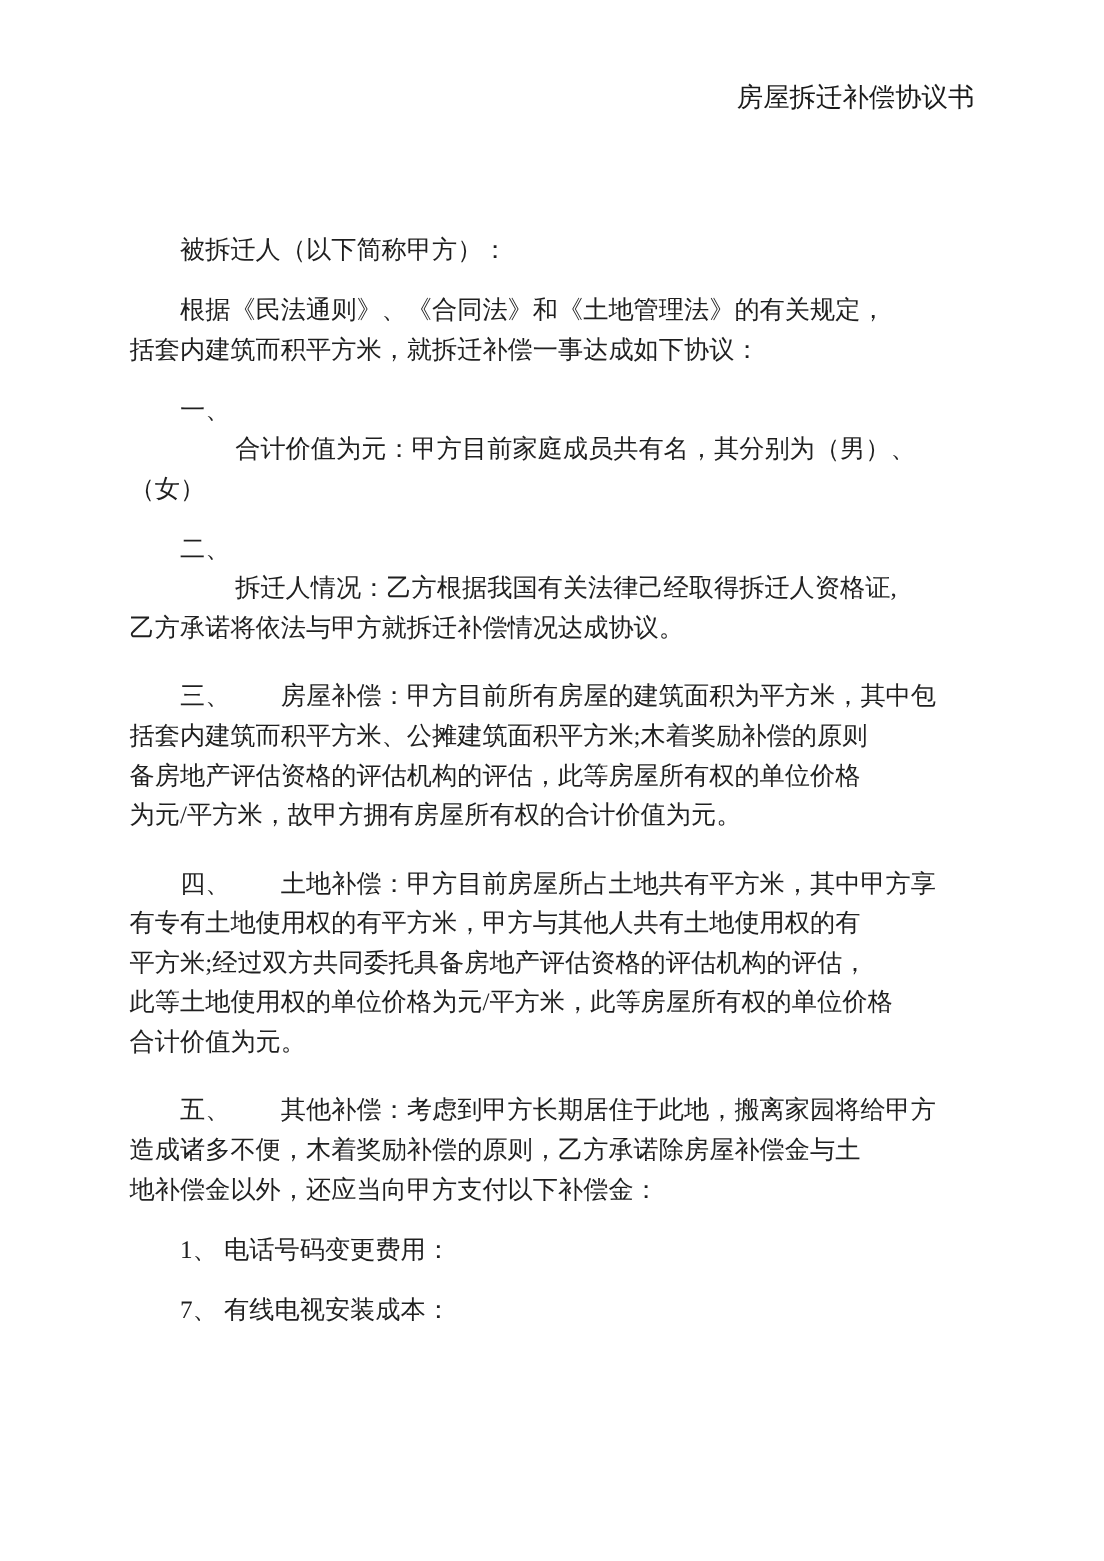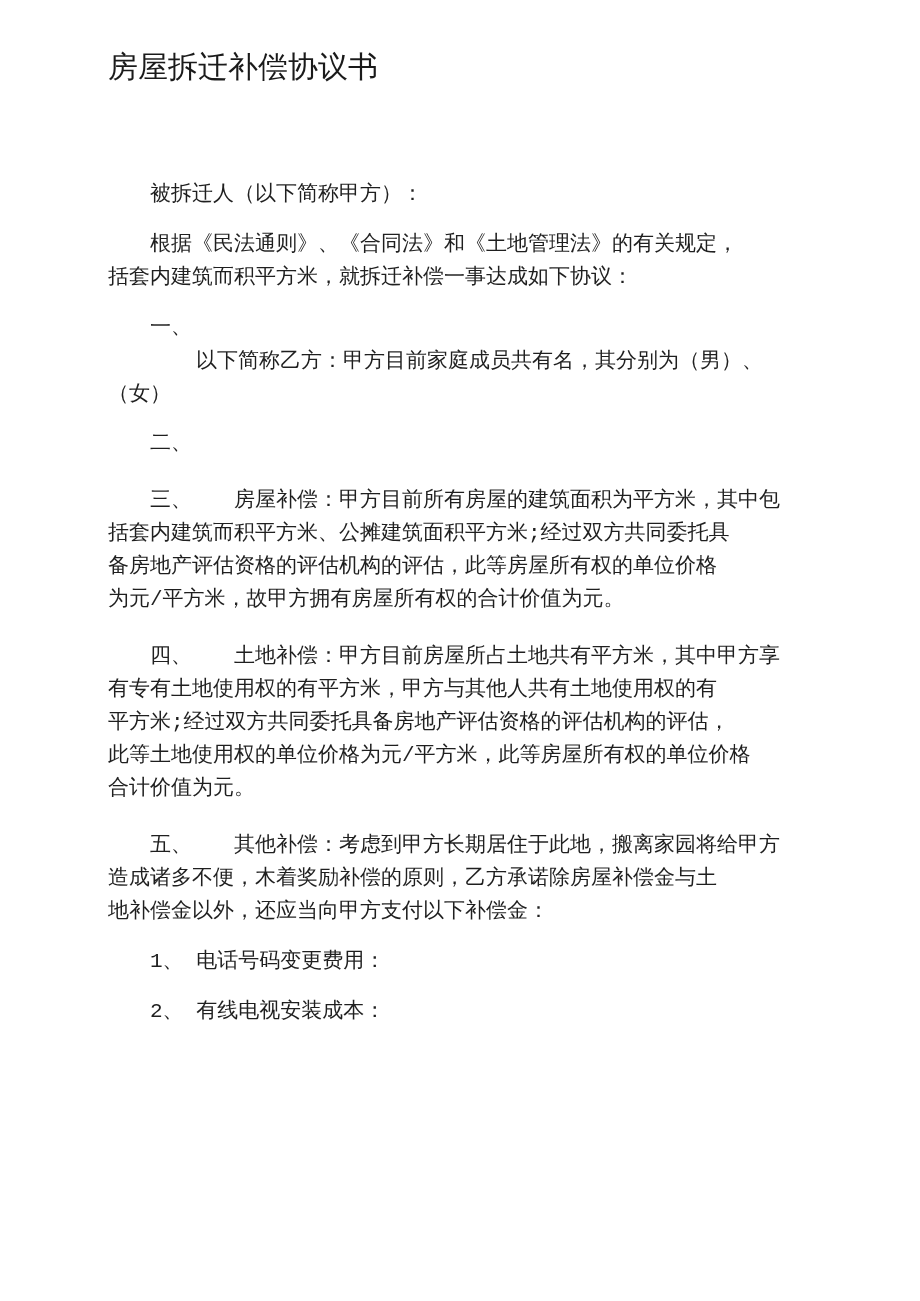--- a/index.html
+++ b/index.html
@@ -16,73 +16,75 @@
   }
   .page {
     box-sizing: border-box;
     width: 920px;
     height: 1301px;
     padding: 0 108px;
     background: #ffffff;
   }
   .doc-title {
     margin: 0 0 90px 0;
-    padding-top: 46px;
-    font-size: 30px;
+    padding-top: 60px;
+    font-size: 22px;
     line-height: 42px;
     font-weight: 400;
-    text-align: left;
+    text-align: right;
     color: #1a1a1a;
   }
   .para {
     margin: 0 0 17px 0;
     font-size: 21px;
     line-height: 33px;
     white-space: pre-line; 
     color: #1f1f1f;
   }
-  .indent-2 { text-indent: 42px; font-family: Liberation Mono, monospace; }   
+  .indent-2 { text-indent: 42px; }   
   .indent-4 { text-indent: 88px; }   
   .no-gap   { margin-bottom: 0; }    
   .sec-gap  { margin-top: 24px; }    
 </style>
 </head>
 <body>
 
 <div class="page">
 
   <h1 class="doc-title">房屋拆迁补偿协议书</h1>
 
   <p class="para indent-2">被拆迁人（以下简称甲方）：</p>
 
 
   <p class="para indent-2">根据《民法通则》、《合同法》和《土地管理法》的有关规定，
 括套内建筑而积平方米，就拆迁补偿一事达成如下协议：</p>
 
   <p class="para indent-2 no-gap">一、</p>
 
-  <p class="para indent-4">以下简称乙方：甲方目前家庭成员共有名，其分别为（男）、
+  <p class="para indent-4">合计价值为元：甲方目前家庭成员共有名，其分别为（男）、
 （女）</p>
 
   <p class="para indent-2 no-gap">二、</p>
 
+  <p class="para indent-4">拆迁人情况：乙方根据我国有关法律己经取得拆迁人资格证,
+乙方承诺将依法与甲方就拆迁补偿情况达成协议。</p>
 
   <p class="para indent-2 sec-gap">三、　　房屋补偿：甲方目前所有房屋的建筑面积为平方米，其中包
-括套内建筑而积平方米、公摊建筑面积平方米;经过双方共同委托具
+括套内建筑而积平方米、公摊建筑面积平方米;木着奖励补偿的原则
 备房地产评估资格的评估机构的评估，此等房屋所有权的单位价格
 为元/平方米，故甲方拥有房屋所有权的合计价值为元。</p>
 
   <p class="para indent-2 sec-gap">四、　　土地补偿：甲方目前房屋所占土地共有平方米，其中甲方享
 有专有土地使用权的有平方米，甲方与其他人共有土地使用权的有
 平方米;经过双方共同委托具备房地产评估资格的评估机构的评估，
 此等土地使用权的单位价格为元/平方米，此等房屋所有权的单位价格
 合计价值为元。</p>
 
   <p class="para indent-2 sec-gap">五、　　其他补偿：考虑到甲方长期居住于此地，搬离家园将给甲方
 造成诸多不便，木着奖励补偿的原则，乙方承诺除房屋补偿金与土
 地补偿金以外，还应当向甲方支付以下补偿金：</p>
 
   <p class="para indent-2">1、 电话号码变更费用：</p>
 
-  <p class="para indent-2">2、 有线电视安装成本：</p>
+  <p class="para indent-2">7、 有线电视安装成本：</p>
 
 
 </div>
 
 </body></html>

